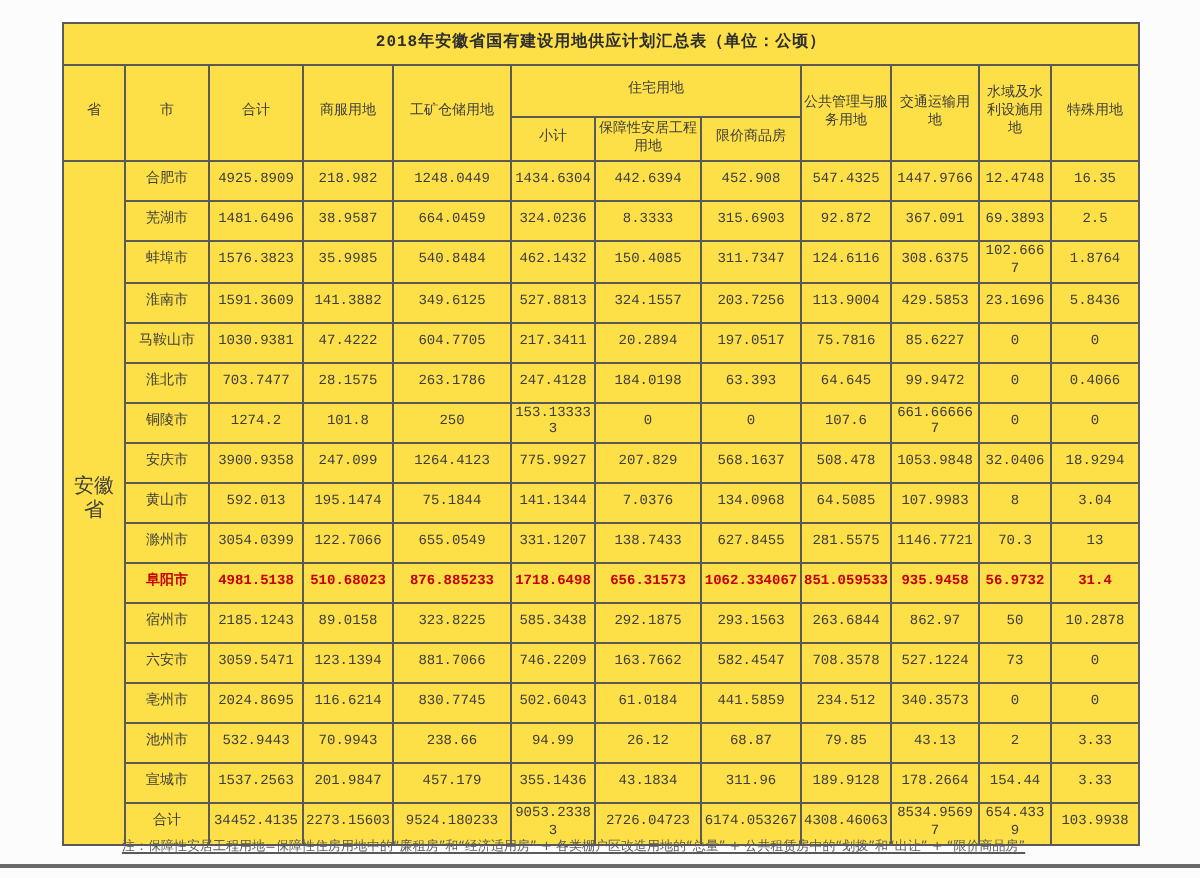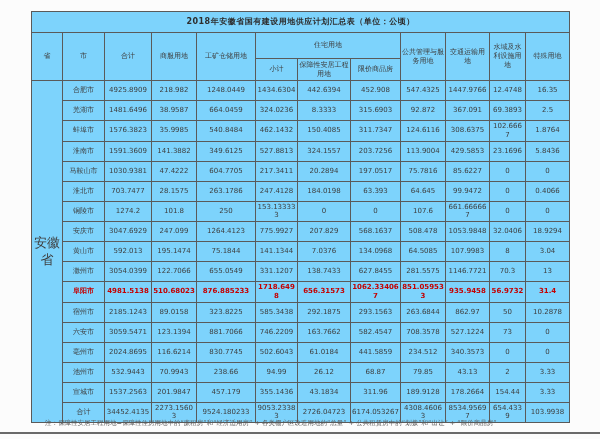--- a/index.html
+++ b/index.html
@@ -6,42 +6,43 @@
   body{
     width:600px;height:439px;overflow:hidden;
     background:#fcfcfc;
     font-family:"DejaVu Sans",sans-serif;
     color:#3d3d3d;
     position:relative;
   }
   .sheet{position:absolute;left:31px;top:11px;width:538px;}
   table{
     border-collapse:collapse;table-layout:fixed;width:538px;
-    background:#7dd3fc;
+    background:#fde047;
+    font-family:Liberation Mono, monospace;
   }
   td,th{
     border:1px solid #5a5a5a;
     font-size:7px;font-weight:normal;
     text-align:center;vertical-align:middle;
     padding:1px;line-height:1.25;
     overflow:hidden;
     word-break:break-all;
   }
   .title-cell{
     font-size:8px;font-weight:bold;height:18px;color:#2e2e2e;
     letter-spacing:0.5px;
   }
   thead .h1{height:26px;}
   thead .h2{height:22px;}
   tbody td{height:17px;}
   tbody tr.hl td{color:#c40000;font-weight:bold;}
-  .prov{font-size:13px;}
+  .prov{font-size:10px;}
   .footnote{
-    position:absolute;left:45px;top:419px;width:530px;
-    font-size:6.5px;color:#5a5a5a;white-space:nowrap;overflow:hidden;
+    position:absolute;left:61px;top:419px;width:530px;
+    font-size:6.5px;color:#5a5a5a;white-space:nowrap;overflow:hidden;text-decoration:underline;
   }
   .bottom-rule{
     position:absolute;left:0;top:432px;width:600px;height:2px;
     background:#6a6a6a;
   }
 </style>
 </head>
 <body>
 
 <div class="sheet">
@@ -170,21 +171,21 @@
           <td>153.133333</td>
           <td>0</td>
           <td>0</td>
           <td>107.6</td>
           <td>661.666667</td>
           <td>0</td>
           <td>0</td>
         </tr>
         <tr>
           <td>安庆市</td>
-          <td>3047.6929</td>
+          <td>3900.9358</td>
           <td>247.099</td>
           <td>1264.4123</td>
           <td>775.9927</td>
           <td>207.829</td>
           <td>568.1637</td>
           <td>508.478</td>
           <td>1053.9848</td>
           <td>32.0406</td>
           <td>18.9294</td>
         </tr>

